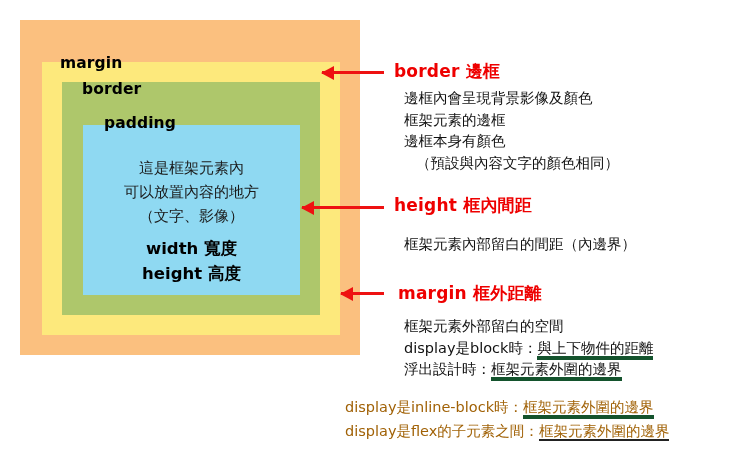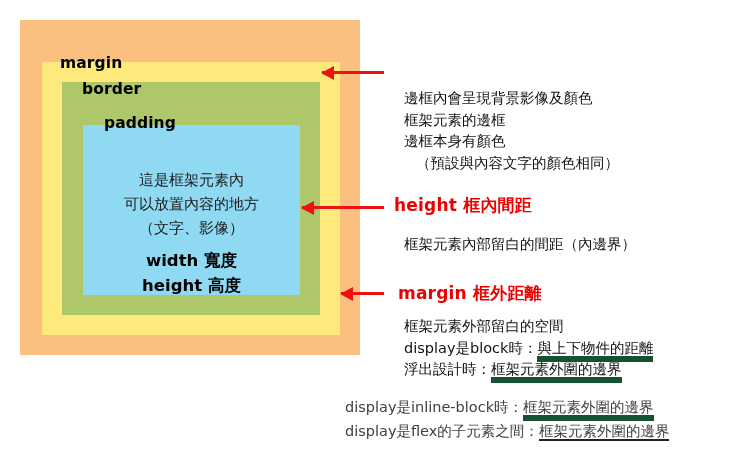--- a/index.html
+++ b/index.html
@@ -53,21 +53,21 @@
     letter-spacing: 0.1px;
     white-space: nowrap;
   }
   .label-margin  { left: 40px;  top: 34px; }
   .label-border  { left: 62px;  top: 60px; }
   .label-padding { left: 84px;  top: 94px; text-align: right; }
 
   .content-text {
     position: absolute;
     left: 63px;
-    top: 148px;
+    top: 136px;
     width: 217px;
     text-align: center;
     font-size: 15px;
     line-height: 24px;
     color: #1a1a1a;
     white-space: nowrap;
   }
   .content-text .dims {
     font-weight: bold;
     font-size: 16.5px;
@@ -123,31 +123,31 @@
   }
   .sec-body .ind { display: inline-block; padding-left: 12px; }
 
   #t-border   { left: 6px;  top: 60px; }
   #b-border   { left: 16px; top: 88px; }
   #t-padding  { left: 6px;  top: 194px; }
   #b-padding  { left: 16px; top: 234px; }
   #t-margin   { left: 10px; top: 282px; }
   #b-margin   { left: 16px; top: 316px; }
 
-  .u-red  { border-bottom: 6px solid #14532d; }
+  .u-red  { border-bottom: 4px solid #14532d; }
   .u-dark { border-bottom: 2px solid #222222; }
 
   
   #wide-lines {
     position: absolute;
     left: 345px;
     top: 395px;
     font-size: 14.5px;
     line-height: 24px;
-    color: #404040;
+    color: #a16207;
     white-space: nowrap;
   }
 </style>
 </head>
 <body>
 
 <div id="boxmodel">
 
   <div class="layer layer-margin"></div>
   <div class="layer layer-border"></div>
@@ -166,20 +166,21 @@
     <span class="dims" style="margin-top:0">height 高度</span>
   </div>
 </div>
 
 <div class="arrow" id="arrow-border"></div>
 <div class="arrow" id="arrow-padding"></div>
 <div class="arrow" id="arrow-margin"></div>
 
 <div id="panel">
 
+  <div class="sec-title" id="t-border">border 邊框</div>
   <div class="sec-body" id="b-border">
     <div>邊框內會呈現背景影像及顏色</div>
     <div>框架元素的邊框</div>
     <div>邊框本身有顏色</div>
     <div class="ind">（預設與內容文字的顏色相同）</div>
   </div>
 
   <div class="sec-title" id="t-padding">height 框內間距</div>
   <div class="sec-body" id="b-padding">
     <div>框架元素內部留白的間距（內邊界）</div>

